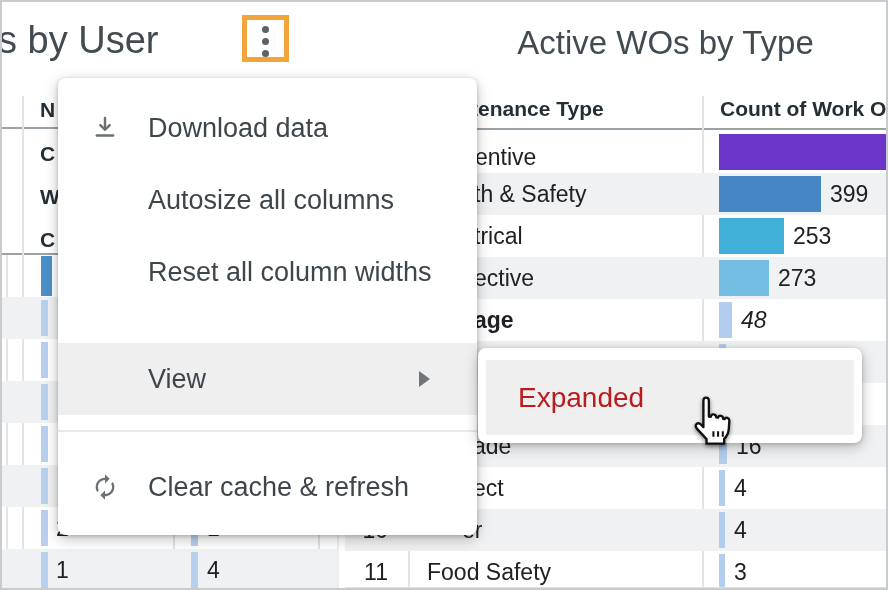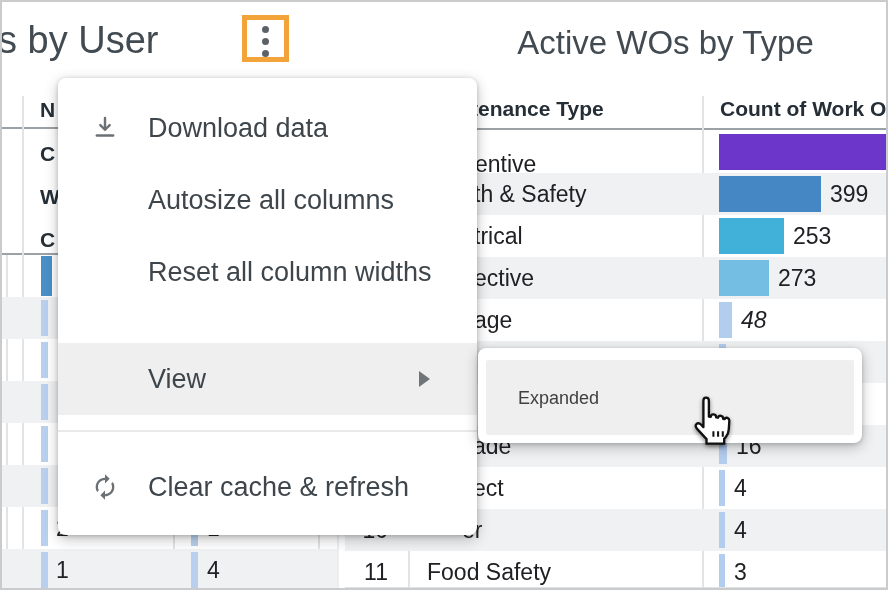--- a/index.html
+++ b/index.html
@@ -24,21 +24,21 @@
     border-radius:8px;box-shadow:0 4px 14px rgba(0,0,0,.25), 0 1px 4px rgba(0,0,0,.18);z-index:20;
   }
   .menu-item-label{position:absolute;left:90px;color:#3e464c;font-size:27px;white-space:nowrap;transform:translateY(-50%);}
   .hover-row{position:absolute;left:0;width:100%;background:#efefef;}
   .menu-divider{position:absolute;left:0;width:100%;height:2px;background:#e7e9ea;}
   .submenu{
     position:absolute;left:478px;top:348px;width:384px;height:95px;background:#fff;
     border-radius:8px;box-shadow:0 4px 14px rgba(0,0,0,.25), 0 1px 4px rgba(0,0,0,.18);z-index:30;
   }
   .submenu-hover{position:absolute;left:8px;top:12px;width:368px;height:75px;background:#efefef;border-radius:2px;}
-  .submenu-label{position:absolute;left:32px;top:50%;transform:translateY(-50%);color:#404040;font-size:18px;white-space:nowrap;}
+  .submenu-label{position:absolute;left:32px;top:50%;transform:translateY(-50%);color:#b91c1c;font-size:28px;white-space:nowrap;}
   
   .kebab-box{position:absolute;left:242px;top:15px;width:47px;height:47px;border:5px solid #F2A43A;box-sizing:border-box;background:#fff;z-index:10;}
   .kebab-dot{position:absolute;width:7px;height:7px;border-radius:50%;background:#5b6166;left:15px;}
   .arrow-right{
     position:absolute;width:0;height:0;border-top:8px solid transparent;border-bottom:8px solid transparent;
     border-left:11px solid #70757a;
   }
   .cursor{position:absolute;left:686px;top:396px;z-index:40;filter:drop-shadow(0 2px 2px rgba(0,0,0,.45));}
   .icon{position:absolute;}
 </style>
@@ -91,34 +91,34 @@
   </div>
 
   <div class="abs" style="left:340px;top:0;width:548px;height:590px;">
     <div class="abs chart-title" style="left:103px;top:0;width:445px;text-align:center;font-size:33px;top:24px;">Active WOs by Type</div>
     <div class="head-text" style="left:131px;top:92px;">tenance Type</div>
     <div class="head-text" style="left:380px;top:92px;">Count of Work O</div>
     <div class="hline" style="left:5px;top:128px;width:543px;"></div>
     <div class="vline" style="left:68px;top:96px;height:491px;"></div>
     <div class="vline" style="left:362px;top:96px;height:491px;"></div>
     <div id="right-rows">
-        <div class="cell-text" style="left: 135px; top: 143px;">entive</div>
+        <div class="cell-text" style="left: 135px; top: 136px;">entive</div>
         <div class="bar" style="left: 379px; top: 134px; width: 210px; height: 36px; background: rgb(107, 54, 201);"></div>
         <div class="stripe" style="left: 5px; top: 173px; width: 543px; height: 42px;"></div>
         <div class="cell-text" style="left: 134px; top: 173px;">th &amp; Safety</div>
         <div class="bar" style="left: 379px; top: 176px; width: 102px; height: 36px; background: rgb(69, 135, 196);"></div>
         <div class="cell-text" style="left: 490px; top: 173px;">399</div>
         <div class="cell-text" style="left: 134px; top: 215px;">trical</div>
         <div class="bar" style="left: 379px; top: 218px; width: 65px; height: 36px; background: rgb(65, 177, 217);"></div>
         <div class="cell-text" style="left: 453px; top: 215px;">253</div>
         <div class="stripe" style="left: 5px; top: 257px; width: 543px; height: 42px;"></div>
         <div class="cell-text" style="left: 134px; top: 257px;">ective</div>
         <div class="bar" style="left: 379px; top: 260px; width: 50px; height: 36px; background: rgb(116, 189, 227);"></div>
         <div class="cell-text" style="left: 438px; top: 257px;">273</div>
-        <div class="cell-text" style="left: 134px; top: 299px;">age</div>
+        <div class="cell-text" style="left: 134px; top: 299px; font-weight: bold;">age</div>
         <div class="bar" style="left: 379px; top: 302px; width: 13px; height: 36px; background: rgb(179, 205, 238);"></div>
         <div class="cell-text" style="left: 401px; top: 299px; font-style: italic;">48</div>
         <div class="stripe" style="left: 5px; top: 341px; width: 543px; height: 42px;"></div>
         <div class="bar" style="left: 379px; top: 344px; width: 7px; height: 36px; background: rgb(179, 205, 238);"></div>
         <div class="bar" style="left: 379px; top: 386px; width: 7px; height: 36px; background: rgb(179, 205, 238);"></div>
         <div class="stripe" style="left: 5px; top: 425px; width: 543px; height: 42px;"></div>
         <div class="cell-text" style="left: 133px; top: 425px;">ade</div>
         <div class="bar" style="left: 379px; top: 428px; width: 8px; height: 36px; background: rgb(179, 205, 238);"></div>
         <div class="cell-text" style="left: 396px; top: 425px;">16</div>
         <div class="cell-text" style="left: 133px; top: 467px;">ect</div>

